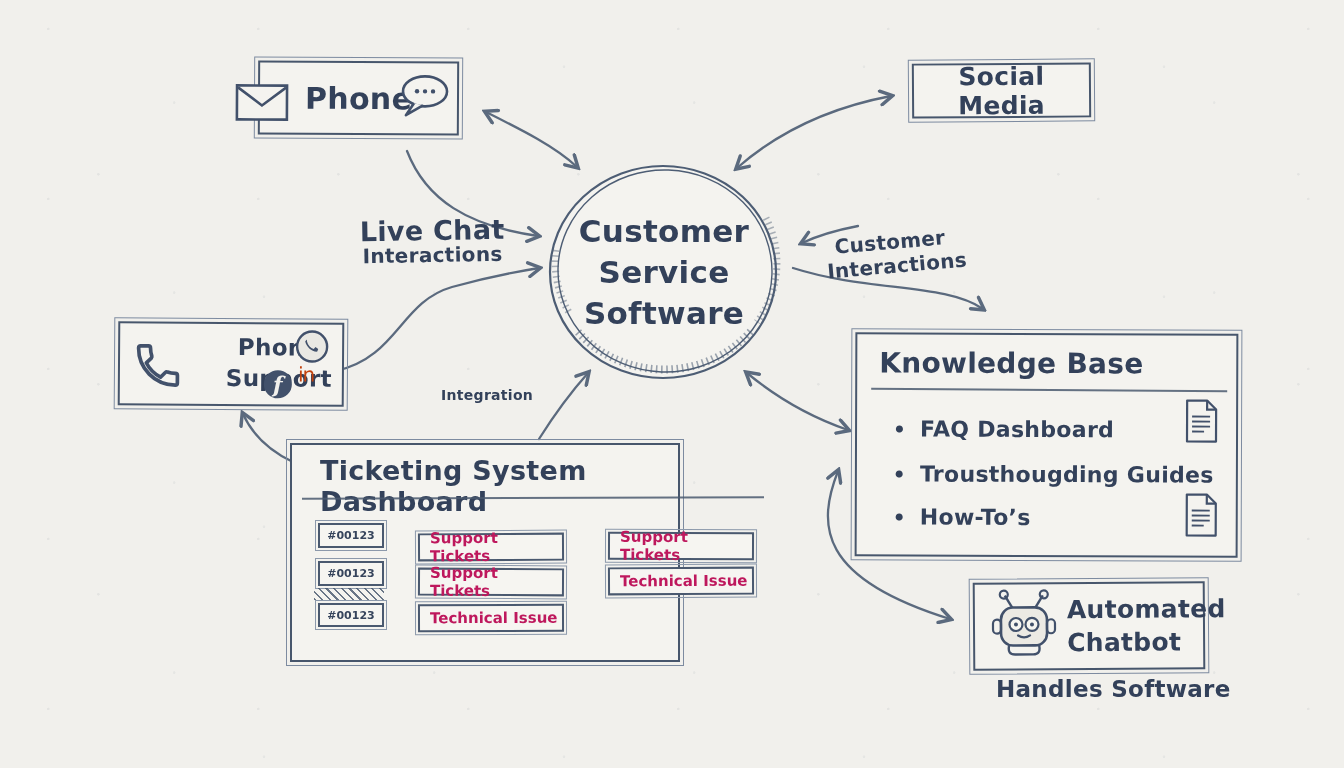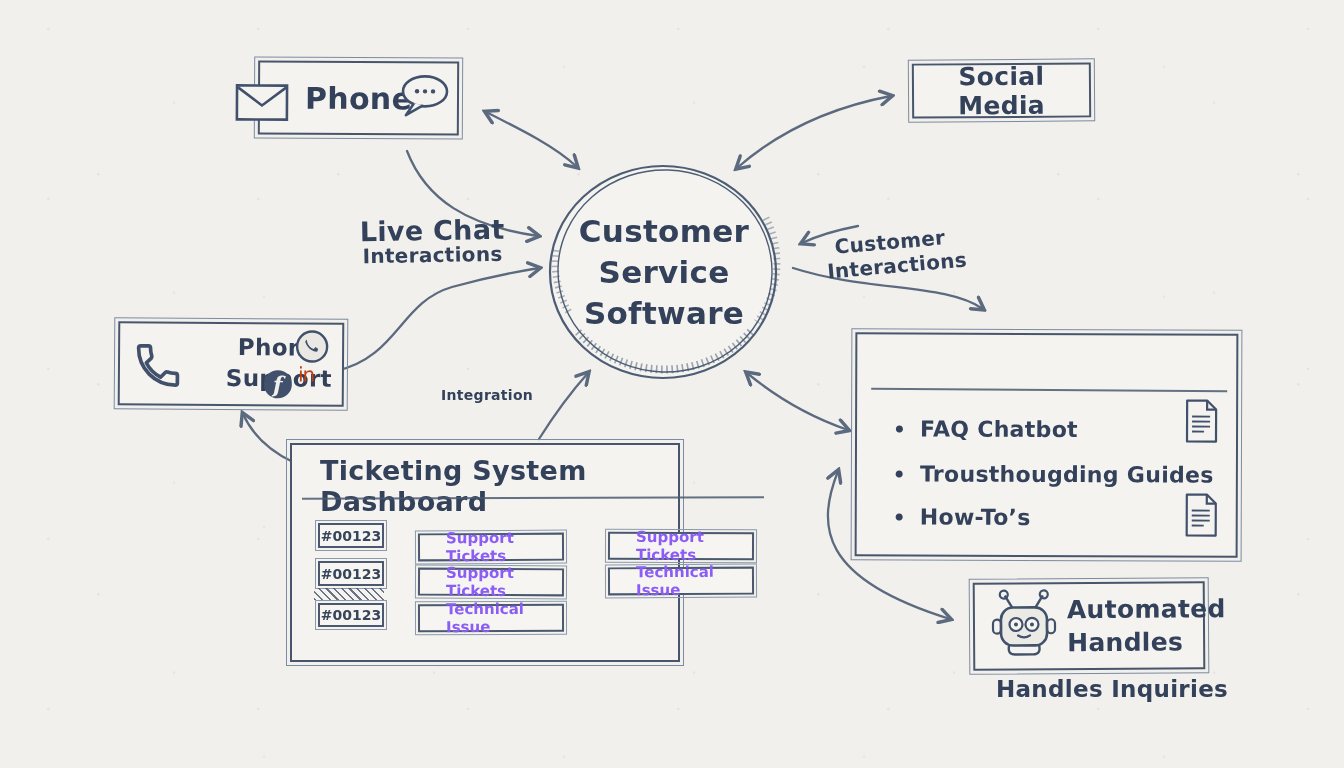--- a/index.html
+++ b/index.html
@@ -25,26 +25,26 @@
     box-sizing:border-box;
   }
   .hand{font-weight:600;letter-spacing:.3px;color:#33415a;}
   .preline{white-space:pre-line;}
   svg.overlay{position:absolute;left:0;top:0;pointer-events:none;}
   .node-label{display:flex;align-items:center;justify-content:center;text-align:center;}
   .kb-item{display:flex;align-items:center;gap:14px;font-size:22px;}
   .kb-bullet{font-size:20px;line-height:1;}
   .btn{
     position:absolute;border:2px solid #4a596f;outline:1px solid #8c99ab;outline-offset:2px;
-    background:#f6f5f1;font-size:15px;font-weight:600;color:#8b5cf6;
-    display:flex;align-items:center;padding-left:26px;box-sizing:border-box;
+    background:#f6f5f1;font-size:15px;font-weight:600;color:#be185d;
+    display:flex;align-items:center;padding-left:10px;box-sizing:border-box;
   }
   .ticket{
     position:absolute;border:2px solid #4a596f;outline:1px solid #8c99ab;outline-offset:2px;
-    background:#f6f5f1;font-size:14px;font-weight:600;color:#36445c;
+    background:#f6f5f1;font-size:11px;font-weight:600;color:#36445c;
     display:flex;align-items:center;justify-content:center;box-sizing:border-box;
   }
   .hatch{
     position:absolute;
     background:repeating-linear-gradient(45deg, rgba(70,86,108,.8) 0 1.6px, transparent 1.6px 5.4px);
   }
   .rule{position:absolute;height:2px;background:#4a596f;opacity:.85;}
   .fb-circle{
     width:28px;height:28px;border-radius:50%;background:#42516b;color:#f1f0ec;
     display:flex;align-items:center;justify-content:center;
@@ -142,25 +142,26 @@
 
   <div class="btn" style="left:126px;top:88px;width:146px;height:28px;transform:rotate(-.3deg);">Support Tickets</div>
   <div class="btn" style="left:126px;top:123px;width:146px;height:28px;transform:rotate(.3deg);">Support Tickets</div>
   <div class="btn" style="left:126px;top:159px;width:146px;height:28px;transform:rotate(-.2deg);">Technical Issue</div>
 
   <div class="btn" style="left:316px;top:87px;width:146px;height:28px;transform:rotate(.2deg);">Support Tickets</div>
   <div class="btn" style="left:316px;top:122px;width:146px;height:28px;transform:rotate(-.3deg);">Technical Issue</div>
 </div>
 
 <div class="sketchbox" style="left:855px;top:333px;width:383px;height:224px;transform:rotate(.2deg);">
+  <div class="abs hand" style="left:22px;top:12px;font-size:28px;">Knowledge Base</div>
   <div class="rule" style="left:14px;top:54px;width:356px;transform:rotate(.2deg);"></div>
 
   <div class="abs kb-item hand" style="left:36px;top:82px;">
     <span class="kb-bullet">•</span>
-    <span>FAQ Chatbot</span>
+    <span>FAQ Dashboard</span>
   </div>
   <div class="abs kb-item hand" style="left:36px;top:127px;">
     <span class="kb-bullet">•</span>
     <span>Trousthougding Guides</span>
   </div>
   <div class="abs kb-item hand" style="left:36px;top:170px;">
     <span class="kb-bullet">•</span>
     <span>How-To’s</span>
   </div>
 
@@ -196,15 +197,15 @@
     <rect x="8" y="31" width="8" height="14" rx="4" fill="none" stroke="#42516b" stroke-width="2.2"></rect>
     <rect x="62" y="31" width="8" height="14" rx="4" fill="none" stroke="#42516b" stroke-width="2.2"></rect>
     <circle cx="31" cy="36" r="6.5" fill="#f6f5f1" stroke="#42516b" stroke-width="2.2"></circle>
     <circle cx="47" cy="36" r="6.5" fill="#f6f5f1" stroke="#42516b" stroke-width="2.2"></circle>
     <circle cx="31" cy="36" r="2" fill="#42516b"></circle>
     <circle cx="47" cy="36" r="2" fill="#42516b"></circle>
     <path d="M33,47 Q39,51 45,47" fill="none" stroke="#42516b" stroke-width="2.2" stroke-linecap="round"></path>
     <path d="M24,57 Q22,66 30,66 L48,66 Q56,66 54,57" fill="none" stroke="#42516b" stroke-width="2.4"></path>
   </svg>
   <div class="abs hand preline" style="left:92px;top:10px;width:132px;font-size:25px;line-height:1.3;">Automated
-Handles</div>
-</div>
-<div class="abs hand" style="left:996px;top:676px;font-size:23px;">Handles Inquiries</div>
+Chatbot</div>
+</div>
+<div class="abs hand" style="left:996px;top:676px;font-size:23px;">Handles Software</div>
 
 </body></html>

